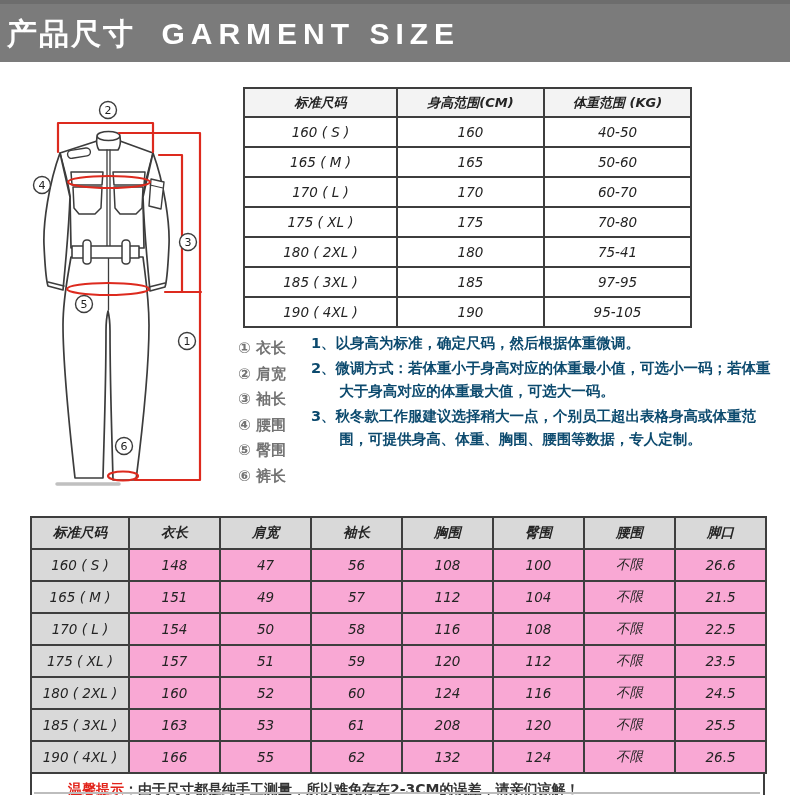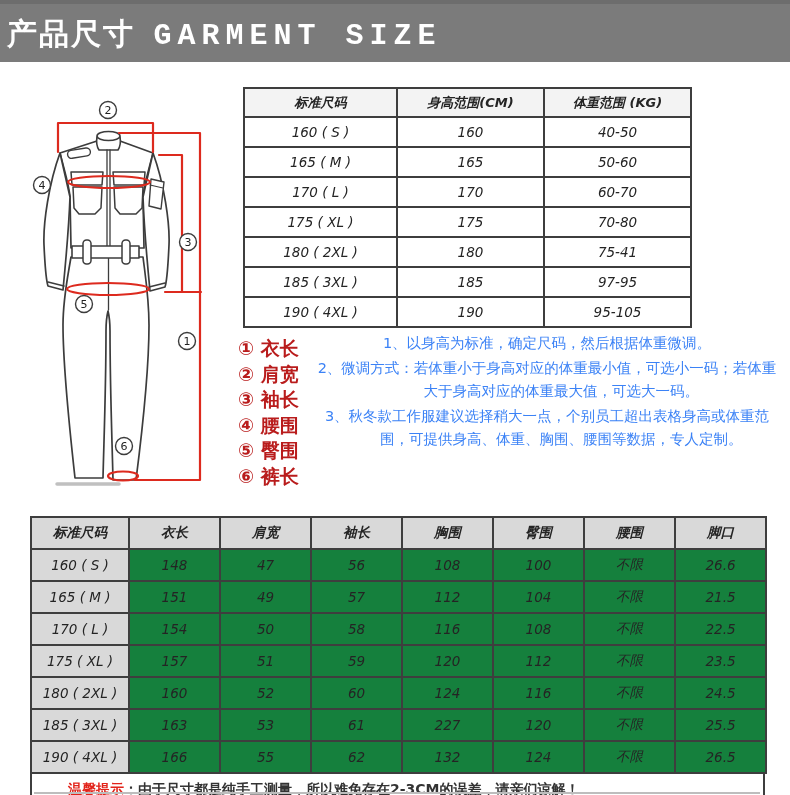--- a/index.html
+++ b/index.html
@@ -4,50 +4,50 @@
 <style>
   html,body{margin:0;padding:0;background:#fff;}
   body{font-family:"DejaVu Sans","Liberation Sans",sans-serif;}
   #canvas{position:relative;width:790px;height:795px;background:#ffffff;overflow:hidden;}
 
   
   .banner{position:absolute;left:0;top:0;width:790px;height:62px;background:#7b7b7b;}
   .banner-topline{position:absolute;left:0;top:0;width:790px;height:4px;background:#6d6d6d;}
   .banner-title{position:absolute;left:7px;top:14px;color:#ffffff;font-size:30px;font-weight:bold;white-space:nowrap;}
   .banner-title .cn{letter-spacing:2px;}
-  .banner-title .en{font-family:Liberation Mono, monospace;letter-spacing:6px;margin-left:8px;}
+  .banner-title .en{font-family:Liberation Sans, sans-serif;letter-spacing:6px;margin-left:16px;}
 
   
   .figure{position:absolute;left:15px;top:85px;width:230px;height:430px;}
 
   
   table{border-collapse:collapse;table-layout:fixed;font-style:italic;}
   th,td{border:2px solid #3e3e3e;text-align:center;vertical-align:middle;color:#242424;padding:0;overflow:hidden;white-space:nowrap;}
 
   #size-table{position:absolute;left:243px;top:87px;width:447px;}
   #size-table th{height:27px;background:#f3f3f3;font-size:13px;font-weight:bold;}
   #size-table td{height:28px;font-size:13.5px;}
 
   #detail-wrap{position:absolute;left:30px;top:516px;width:735px;}
   #detail-table{width:735px;}
   #detail-table th{height:30px;background:#d9d9d9;font-size:13.5px;font-weight:bold;}
-  #detail-table td{height:30px;font-size:13.5px;background:#15803d;}
+  #detail-table td{height:30px;font-size:13.5px;background:#f9a8d4;}
   #detail-table td.row-head{background:#d9d9d9;}
   .note-bar{box-sizing:border-box;width:735px;height:34px;border:2px solid #3e3e3e;border-top:none;
             display:flex;align-items:center;padding-left:36px;font-size:14px;font-weight:bold;background:#fff;}
   .note-prefix{color:#e2231a;}
   .note-text{color:#333333;}
   .bottom-shadow{position:absolute;left:34px;top:792px;width:726px;height:2px;background:#bdbdbd;}
 
   
   .legend{position:absolute;left:238px;top:336px;width:72px;}
-  .legend-item{height:25.5px;line-height:25.5px;font-size:19px;font-weight:bold;color:#b91c1c;white-space:nowrap;}
+  .legend-item{height:25.5px;line-height:25.5px;font-size:15px;font-weight:bold;color:#737373;white-space:nowrap;}
   .notes{position:absolute;left:311px;top:332px;width:472px;}
-  .note-item{font-size:14.5px;line-height:23.5px;font-weight:normal;color:#3b82f6;
-             padding-left:1.95em;text-indent:-1.95em;margin-bottom:1px;text-align:center;}
+  .note-item{font-size:14.5px;line-height:23.5px;font-weight:bold;color:#0c4a6e;
+             padding-left:1.95em;text-indent:-1.95em;margin-bottom:1px;}
 </style>
 </head>
 <body>
 
 <div id="canvas">
 
   <div class="banner">
     <div class="banner-topline"></div>
     <div class="banner-title">
       <span class="cn">产品尺寸</span>
@@ -263,21 +263,21 @@
             <td>124</td>
             <td>116</td>
             <td>不限</td>
             <td>24.5</td>
           </tr>
           <tr>
             <td class="row-head">185 ( 3XL )</td>
             <td>163</td>
             <td>53</td>
             <td>61</td>
-            <td>227</td>
+            <td>208</td>
             <td>120</td>
             <td>不限</td>
             <td>25.5</td>
           </tr>
           <tr>
             <td class="row-head">190 ( 4XL )</td>
             <td>166</td>
             <td>55</td>
             <td>62</td>
             <td>132</td>

